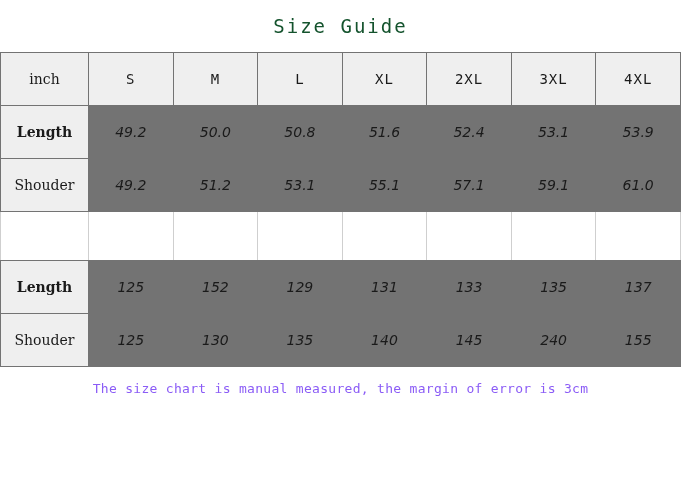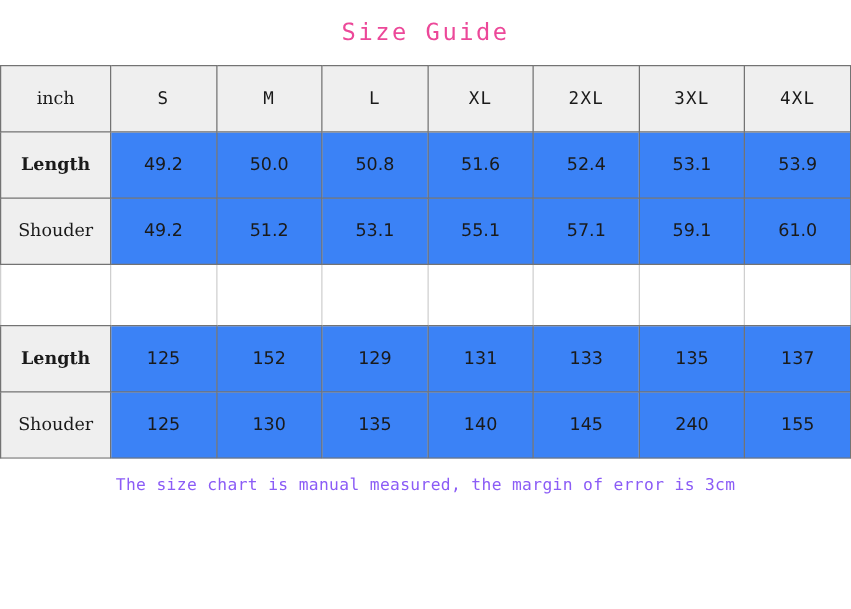--- a/index.html
+++ b/index.html
@@ -23,21 +23,21 @@
     display: flex;
     align-items: center;
     justify-content: center;
     background: #ffffff;
     box-sizing: border-box;
   }
   .title-text {
     font-family: "DejaVu Sans Mono", monospace;
     font-size: 19px;
     letter-spacing: 2px;
-    color: #ec4899;
+    color: #14532d;
   }
   table.size-table {
     width: 681px;
     border-collapse: collapse;
     table-layout: fixed;
   }
   table.size-table td {
     border: 1px solid #737373;
     text-align: center;
     vertical-align: middle;
@@ -64,23 +64,24 @@
     background: #efefef;
     font-family: "DejaVu Serif", serif;
     font-size: 15px;
     color: #111111;
     width: 88px;
   }
   td.row-label.bold {
     font-weight: bold;
   }
   td.value {
-    background: #3b82f6;
+    background: #737373;
     font-family: "DejaVu Sans", sans-serif;
     font-size: 14px;
+    font-style: italic;
   }
   tr.spacer td {
     height: 49px;
     background: #ffffff;
     border-left: 1px solid #cfcfcf;
     border-right: 1px solid #cfcfcf;
   }
   .footer {
     height: 43px;
     display: flex;

